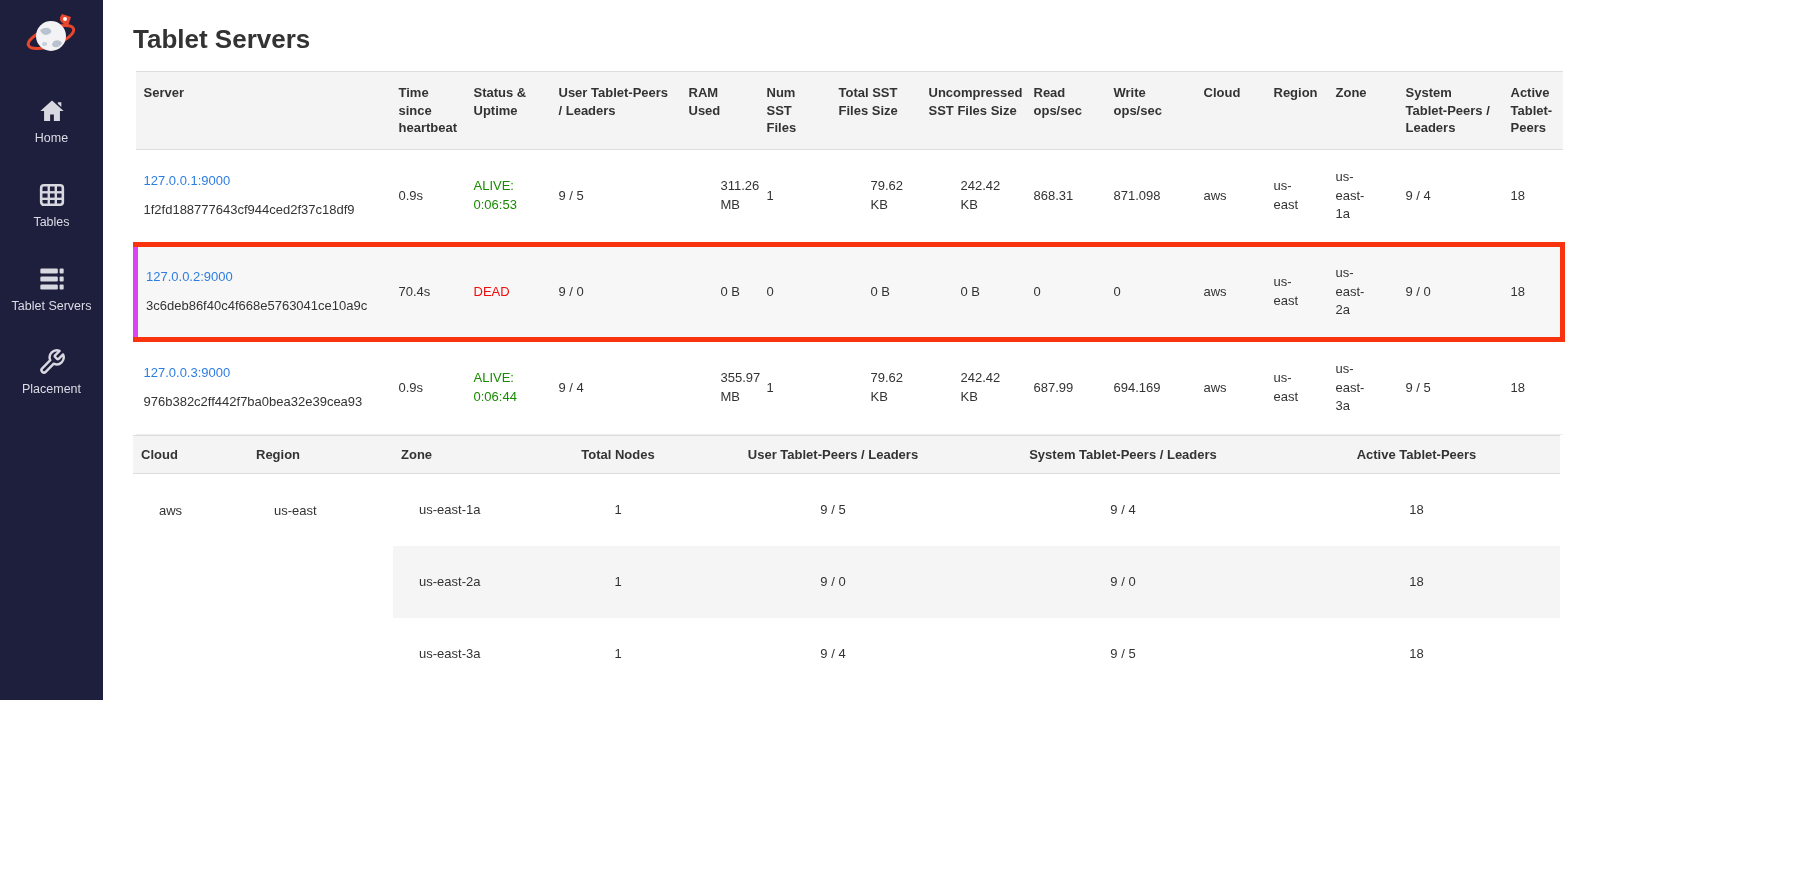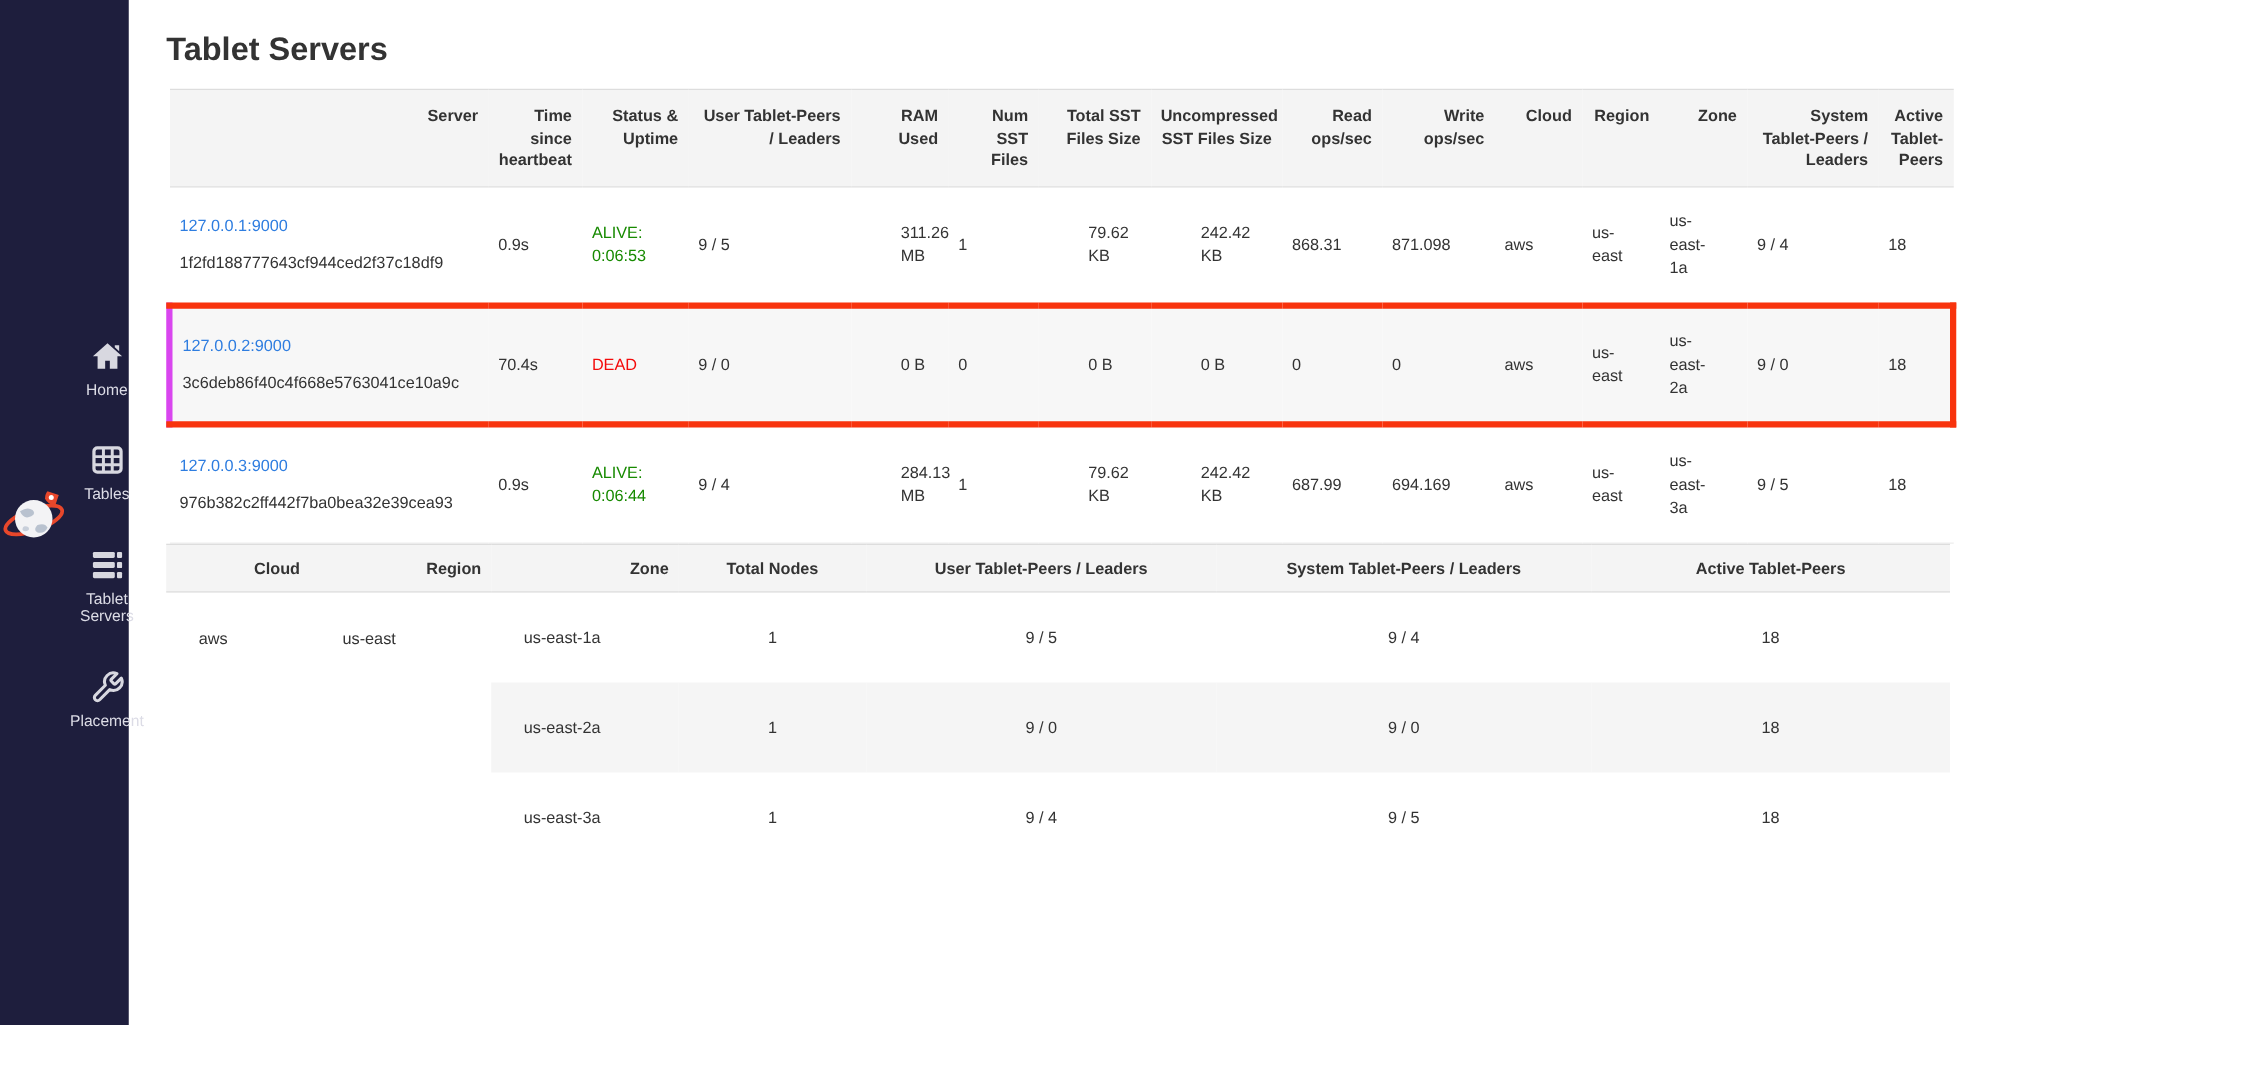--- a/index.html
+++ b/index.html
@@ -8,24 +8,24 @@
     font-family: "Liberation Sans", "DejaVu Sans", sans-serif;
     background: #ffffff;
     color: #333;
     display: flex;
   }
 
   
   .sidebar {
     width: 103px;
     min-width: 103px;
-    height: 820px;
+    height: 700px;
     background: #1e1e3d;
     display: flex;
-    flex-direction: row;
+    flex-direction: column;
     align-items: center;
   }
   .logo-wrap { margin-top: 8px; width: 56px; height: 54px; cursor: pointer; }
   .nav { margin-top: 34px; display: flex; flex-direction: column; gap: 34px; width: 100%; }
   .nav-item {
     display: flex; flex-direction: column; align-items: center;
     gap: 6px; cursor: pointer; width: 100%;
   }
   .nav-item .icn { width: 32px; height: 30px; display:flex; align-items:center; justify-content:center; }
   .nav-item .lbl { color: #dcdce6; font-size: 12.5px; text-align: center; line-height: 1.1; }
@@ -35,21 +35,21 @@
   .page-title { font-size: 26px; font-weight: bold; color: #333; margin: 8px 0 16px; }
   .section-title { font-size: 21px; font-weight: bold; color: #333; margin: 16px 0 12px; }
 
   table { border-collapse: collapse; table-layout: fixed; width: 1427px; }
   th {
     background: #f4f4f4;
     border-top: 1px solid #ddd;
     border-bottom: 1px solid #ddd;
     font-size: 13px;
     font-weight: bold;
-    text-align: right;
+    text-align: left;
     vertical-align: top;
     padding: 12px 8px;
     line-height: 1.35;
   }
   td {
     font-size: 13px;
     vertical-align: middle;
     padding: 0 8px;
     line-height: 1.4;
     border-bottom: 1px solid #ededed;
@@ -233,21 +233,21 @@
         <td>
           <a>127.0.0.3:9000</a>
           <div class="uuid">976b382c2ff442f7ba0bea32e39cea93</div>
         </td>
         <td>0.9s</td>
         <td class="status-alive">
           <div>ALIVE:</div>
           <div>0:06:44</div>
         </td>
         <td>9 / 4</td>
-        <td class="cell-narrow"><span>284.13 MB</span></td>
+        <td class="cell-narrow"><span>355.97 MB</span></td>
         <td>1</td>
         <td class="cell-narrow"><span>79.62 KB</span></td>
         <td class="cell-narrow"><span>242.42 KB</span></td>
         <td>687.99</td>
         <td>694.169</td>
         <td>aws</td>
         <td class="cell-xnarrow"><span>us-east</span></td>
         <td class="cell-xnarrow"><span>us-east-3a</span></td>
         <td>9 / 5</td>
         <td>18</td>

